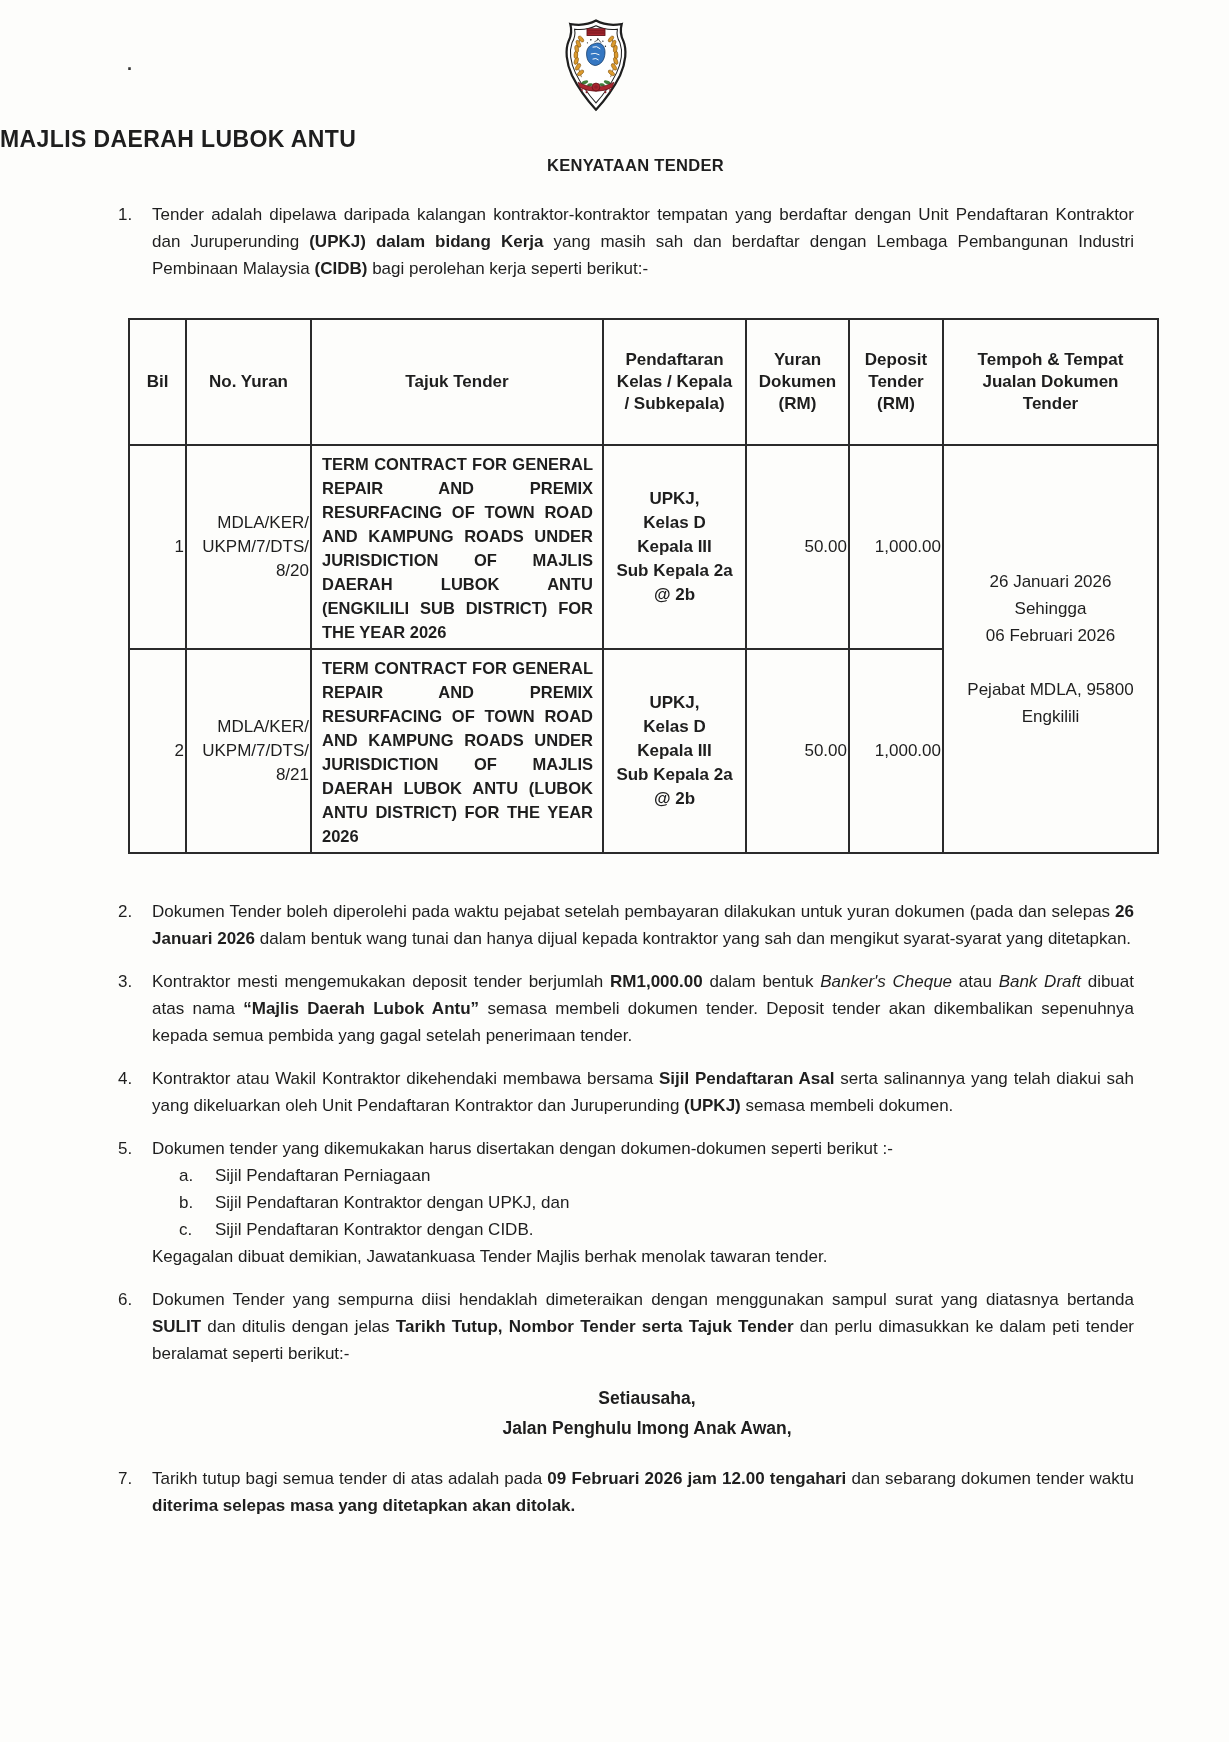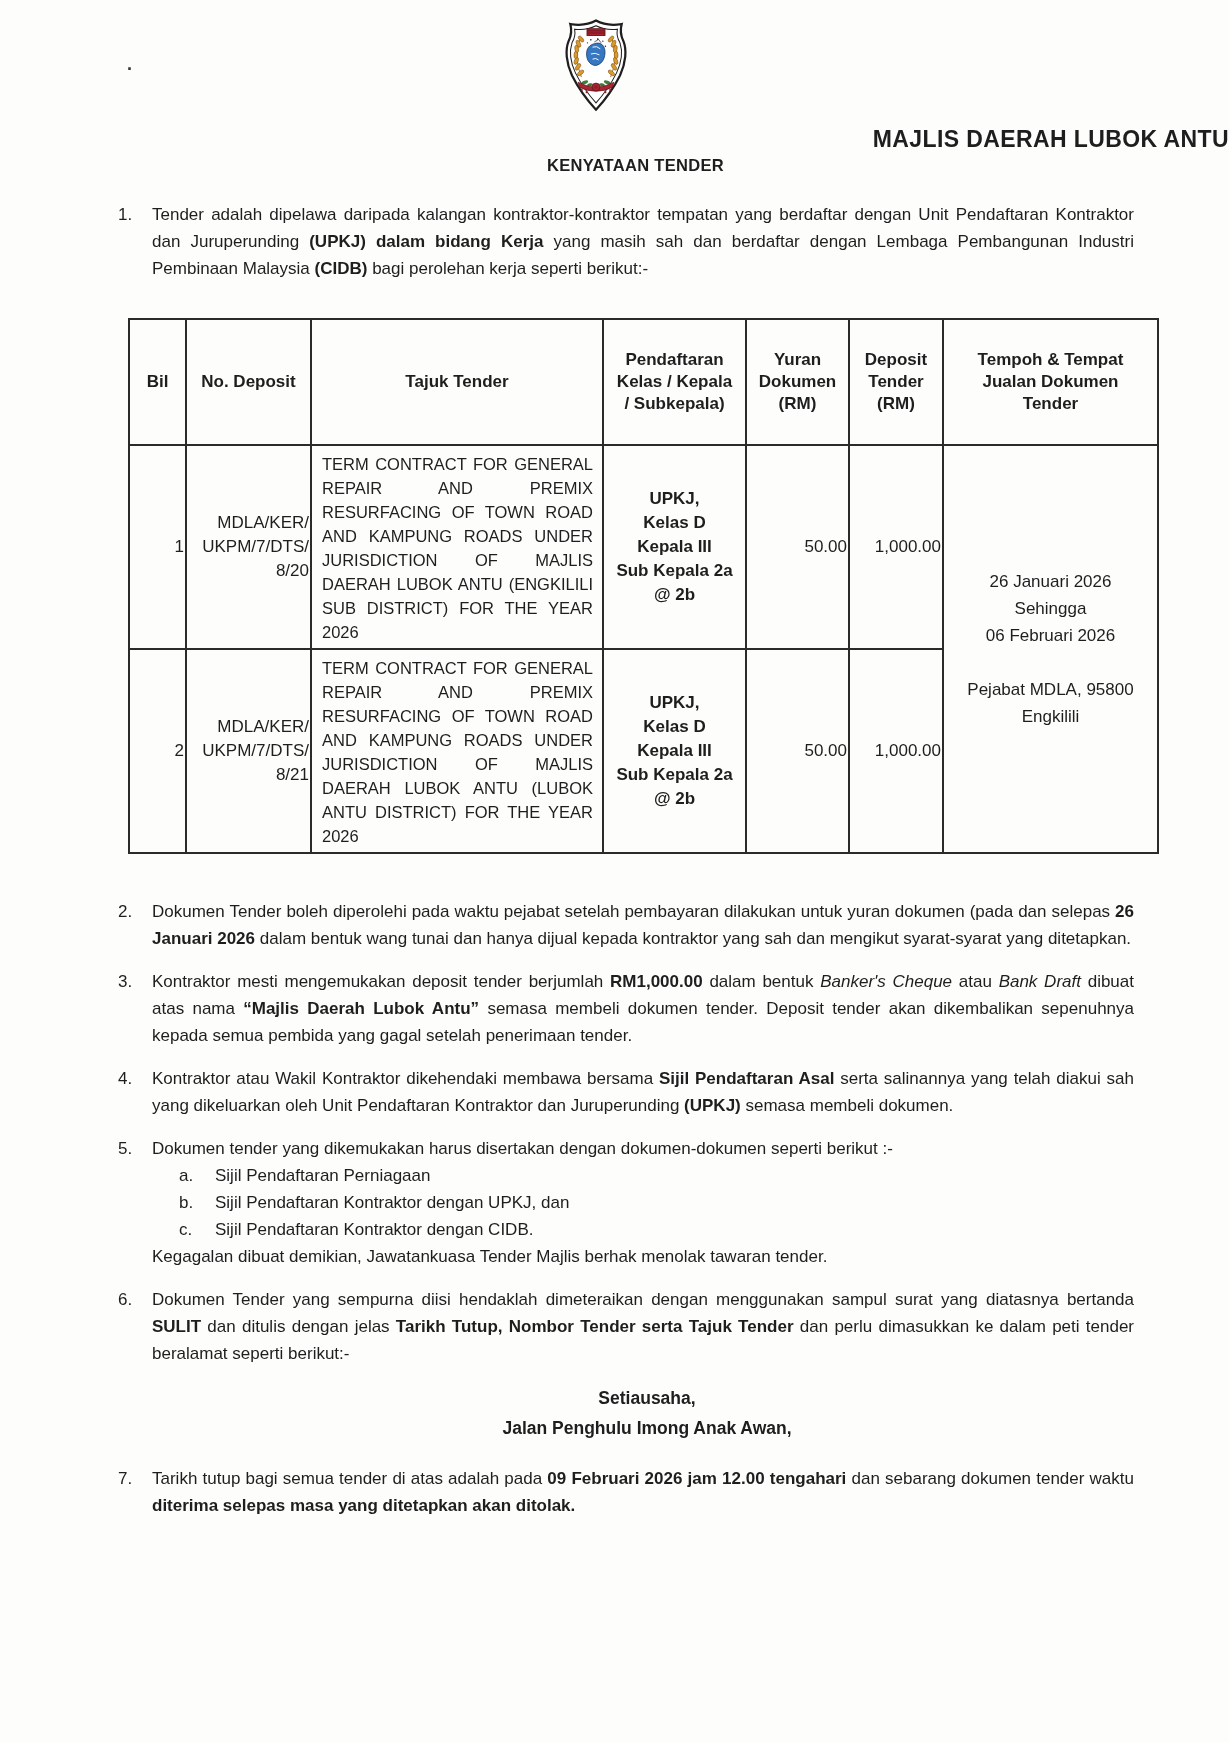--- a/index.html
+++ b/index.html
@@ -7,21 +7,21 @@
     position:relative;
     width:1229px;height:1742px;
     background:#fdfdfb;
     font-family:"Liberation Sans","DejaVu Sans",sans-serif;
     color:#1e1e1e;
     overflow:hidden;
   }
   .crest-wrap{text-align:center;padding-top:18px;margin-left:-38px;}
   .crest{width:86px;height:96px;display:inline-block;}
   .org-name{
-    text-align:right;font-size:23px;font-weight:700;
+    text-align:left;font-size:23px;font-weight:700;
     letter-spacing:.4px;margin-top:8px;
   }
   .doc-title{
     text-align:center;font-size:16.5px;font-weight:700;
     letter-spacing:.3px;margin-top:3px;padding-left:42px;
   }
   .content{margin-top:26px;}
   .item{display:flex;margin:0 95px 16px 118px;line-height:27px;font-size:17px;}
   .item .num{flex:0 0 34px;width:34px;}
   .item .body{flex:1;text-align:justify;}
@@ -38,21 +38,21 @@
     white-space:pre-line;line-height:22px;padding:12px 2px;font-size:17px;
   }
   .row-header{height:126px;}
   .row-1{height:192px;}
   .row-2{height:186px;}
   .c-bil,.c-no,.c-yuran,.c-dep{
     text-align:right;vertical-align:middle;white-space:pre-line;line-height:24px;
   }
   .c-tajuk{
     vertical-align:top;text-align:justify;
-    padding:6px 9px 4px 10px;line-height:24px;font-size:16.5px;
+    padding:6px 9px 4px 10px;line-height:24px;font-size:16.5px;font-weight:bold;
   }
   .c-pend{
     text-align:center;vertical-align:middle;white-space:pre-line;
     font-weight:700;line-height:24px;
   }
   .c-tempoh{
     text-align:center;vertical-align:middle;white-space:pre-line;line-height:27px;
   }
   .gap-after-table{height:44px;}
   .address-block{
@@ -138,21 +138,21 @@
           <col style="width:125px">
           <col style="width:292px">
         <col style="width:143px">
           <col style="width:103px">
           <col style="width:94px">
         <col style="width:215px">
       </colgroup>
       <thead>
         <tr class="row-header">
           <th>Bil</th>
-          <th>No. Deposit</th>
+          <th>No. Yuran</th>
           <th>Tajuk Tender</th>
           <th>Pendaftaran
 Kelas / Kepala
 / Subkepala)</th>
           <th>Yuran
 Dokumen
 (RM)</th>
           <th>Deposit
 Tender
 (RM)</th>

